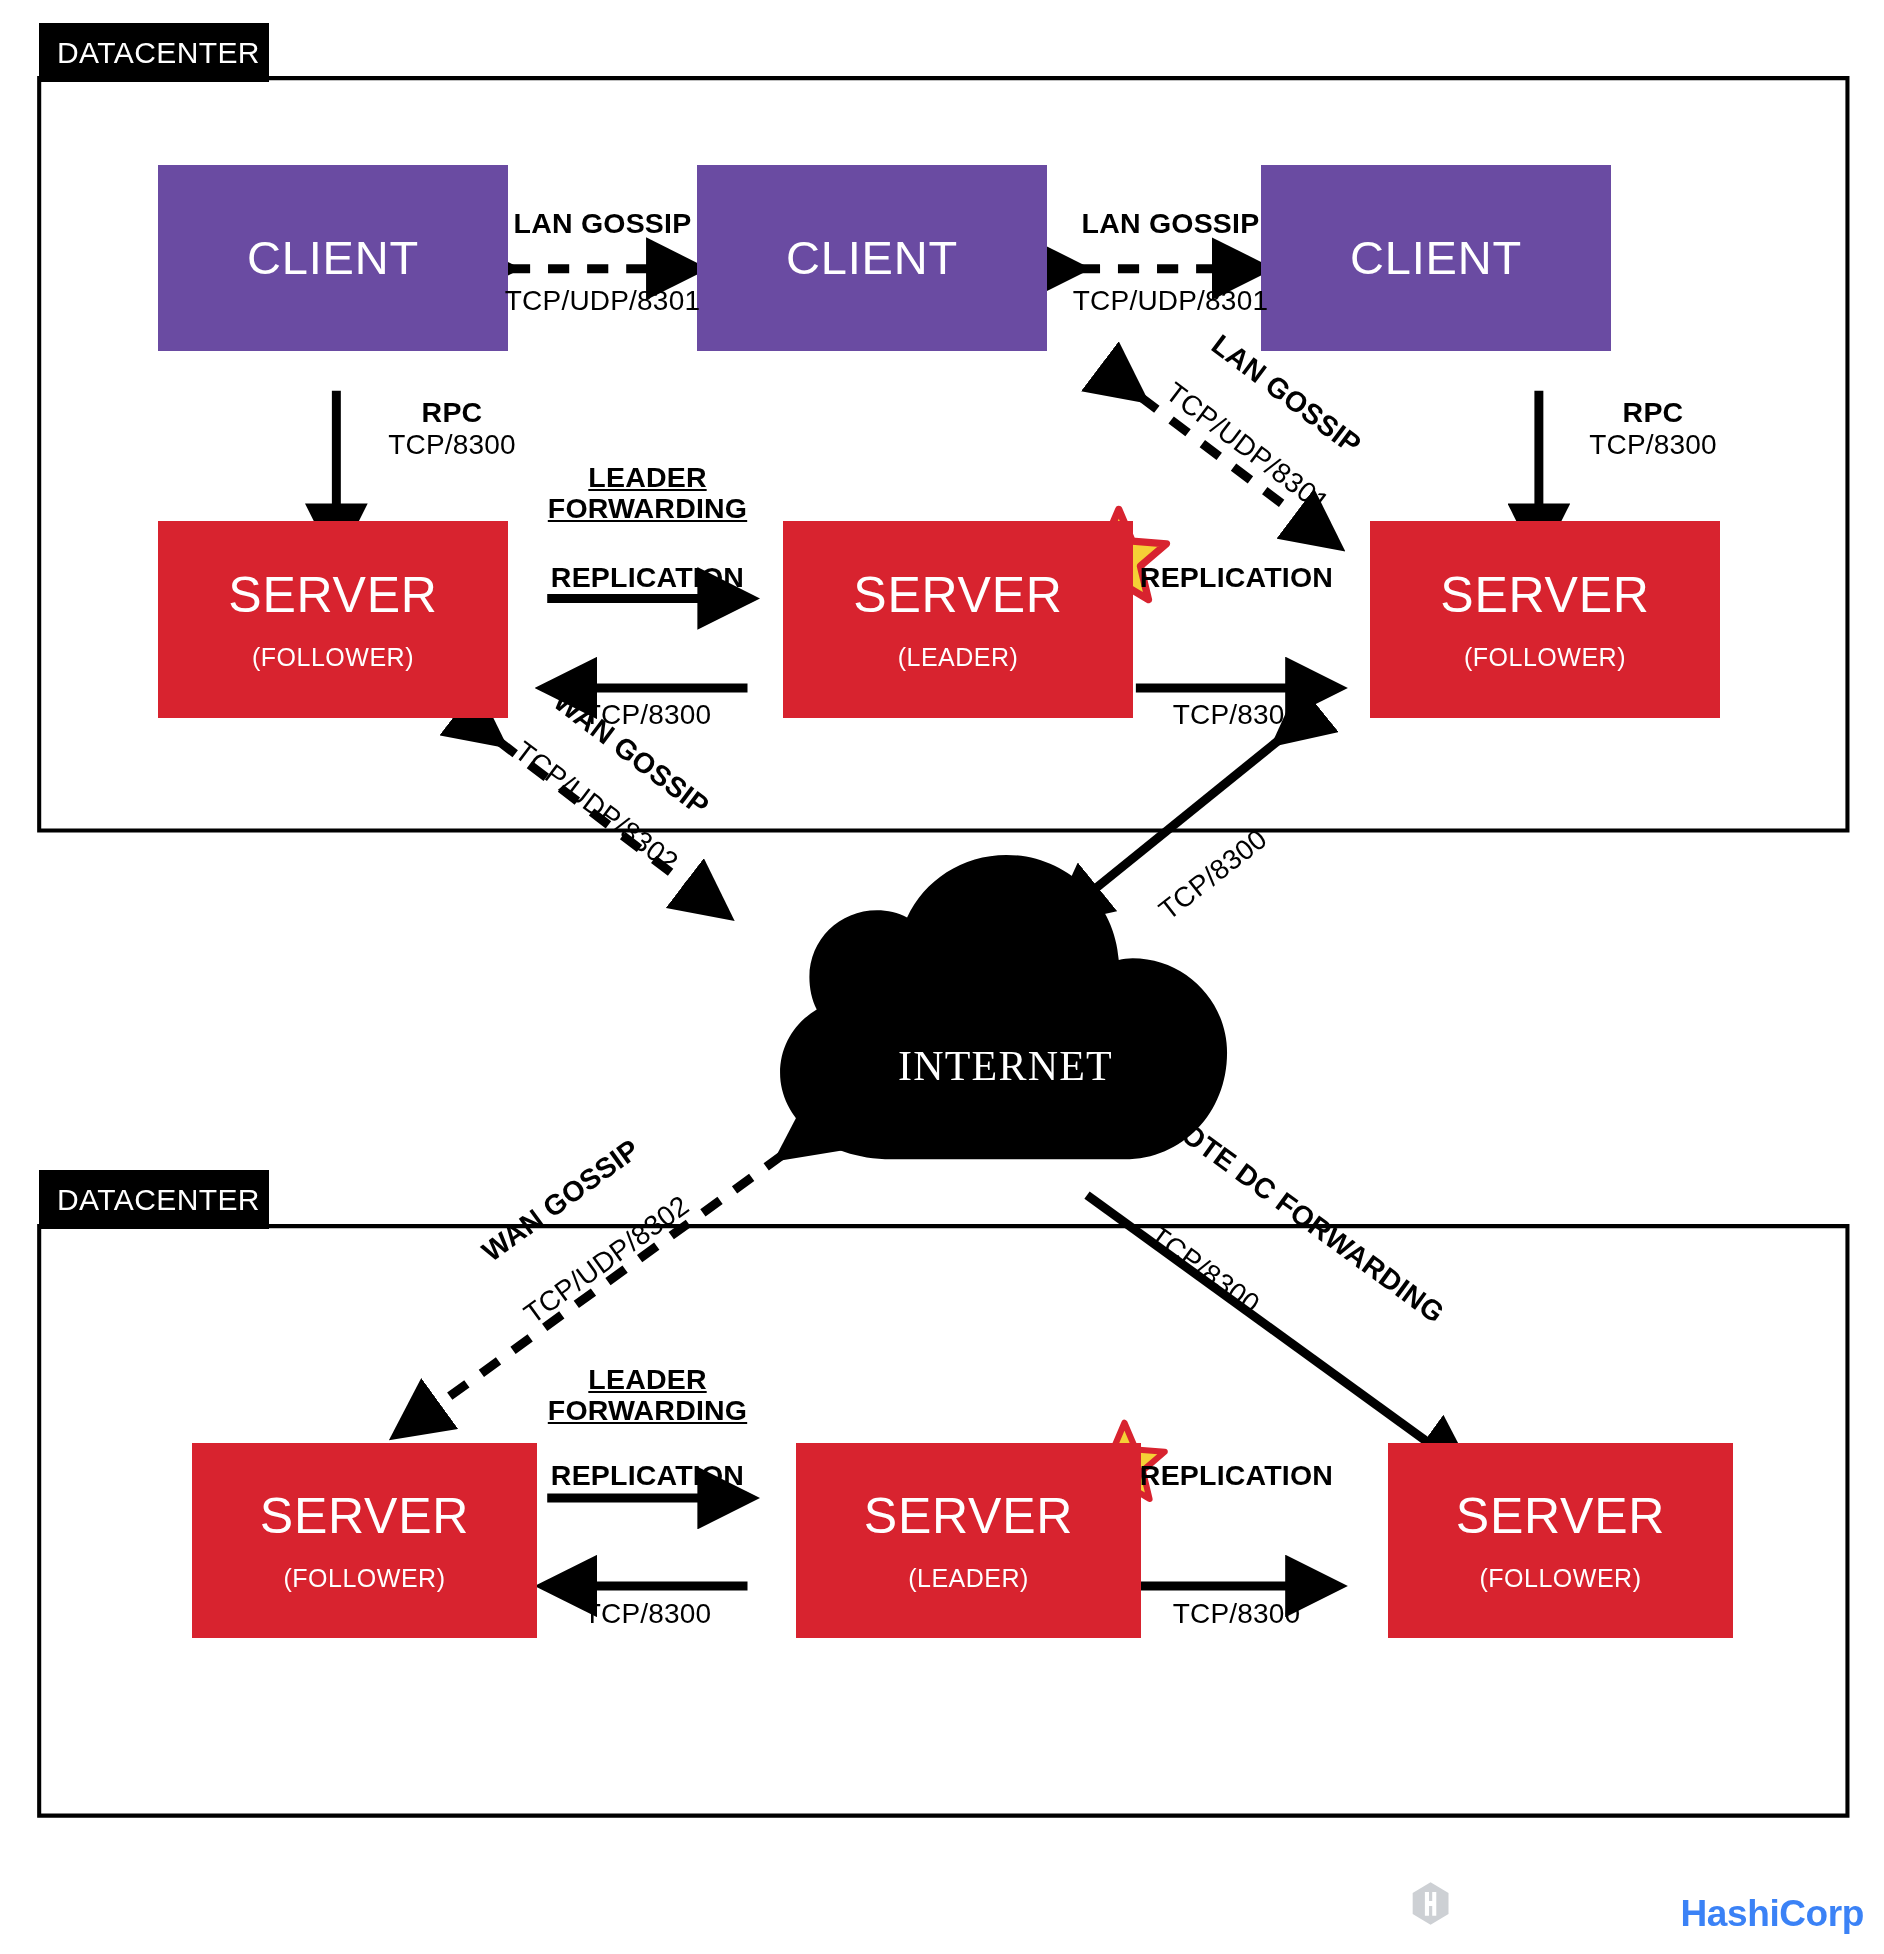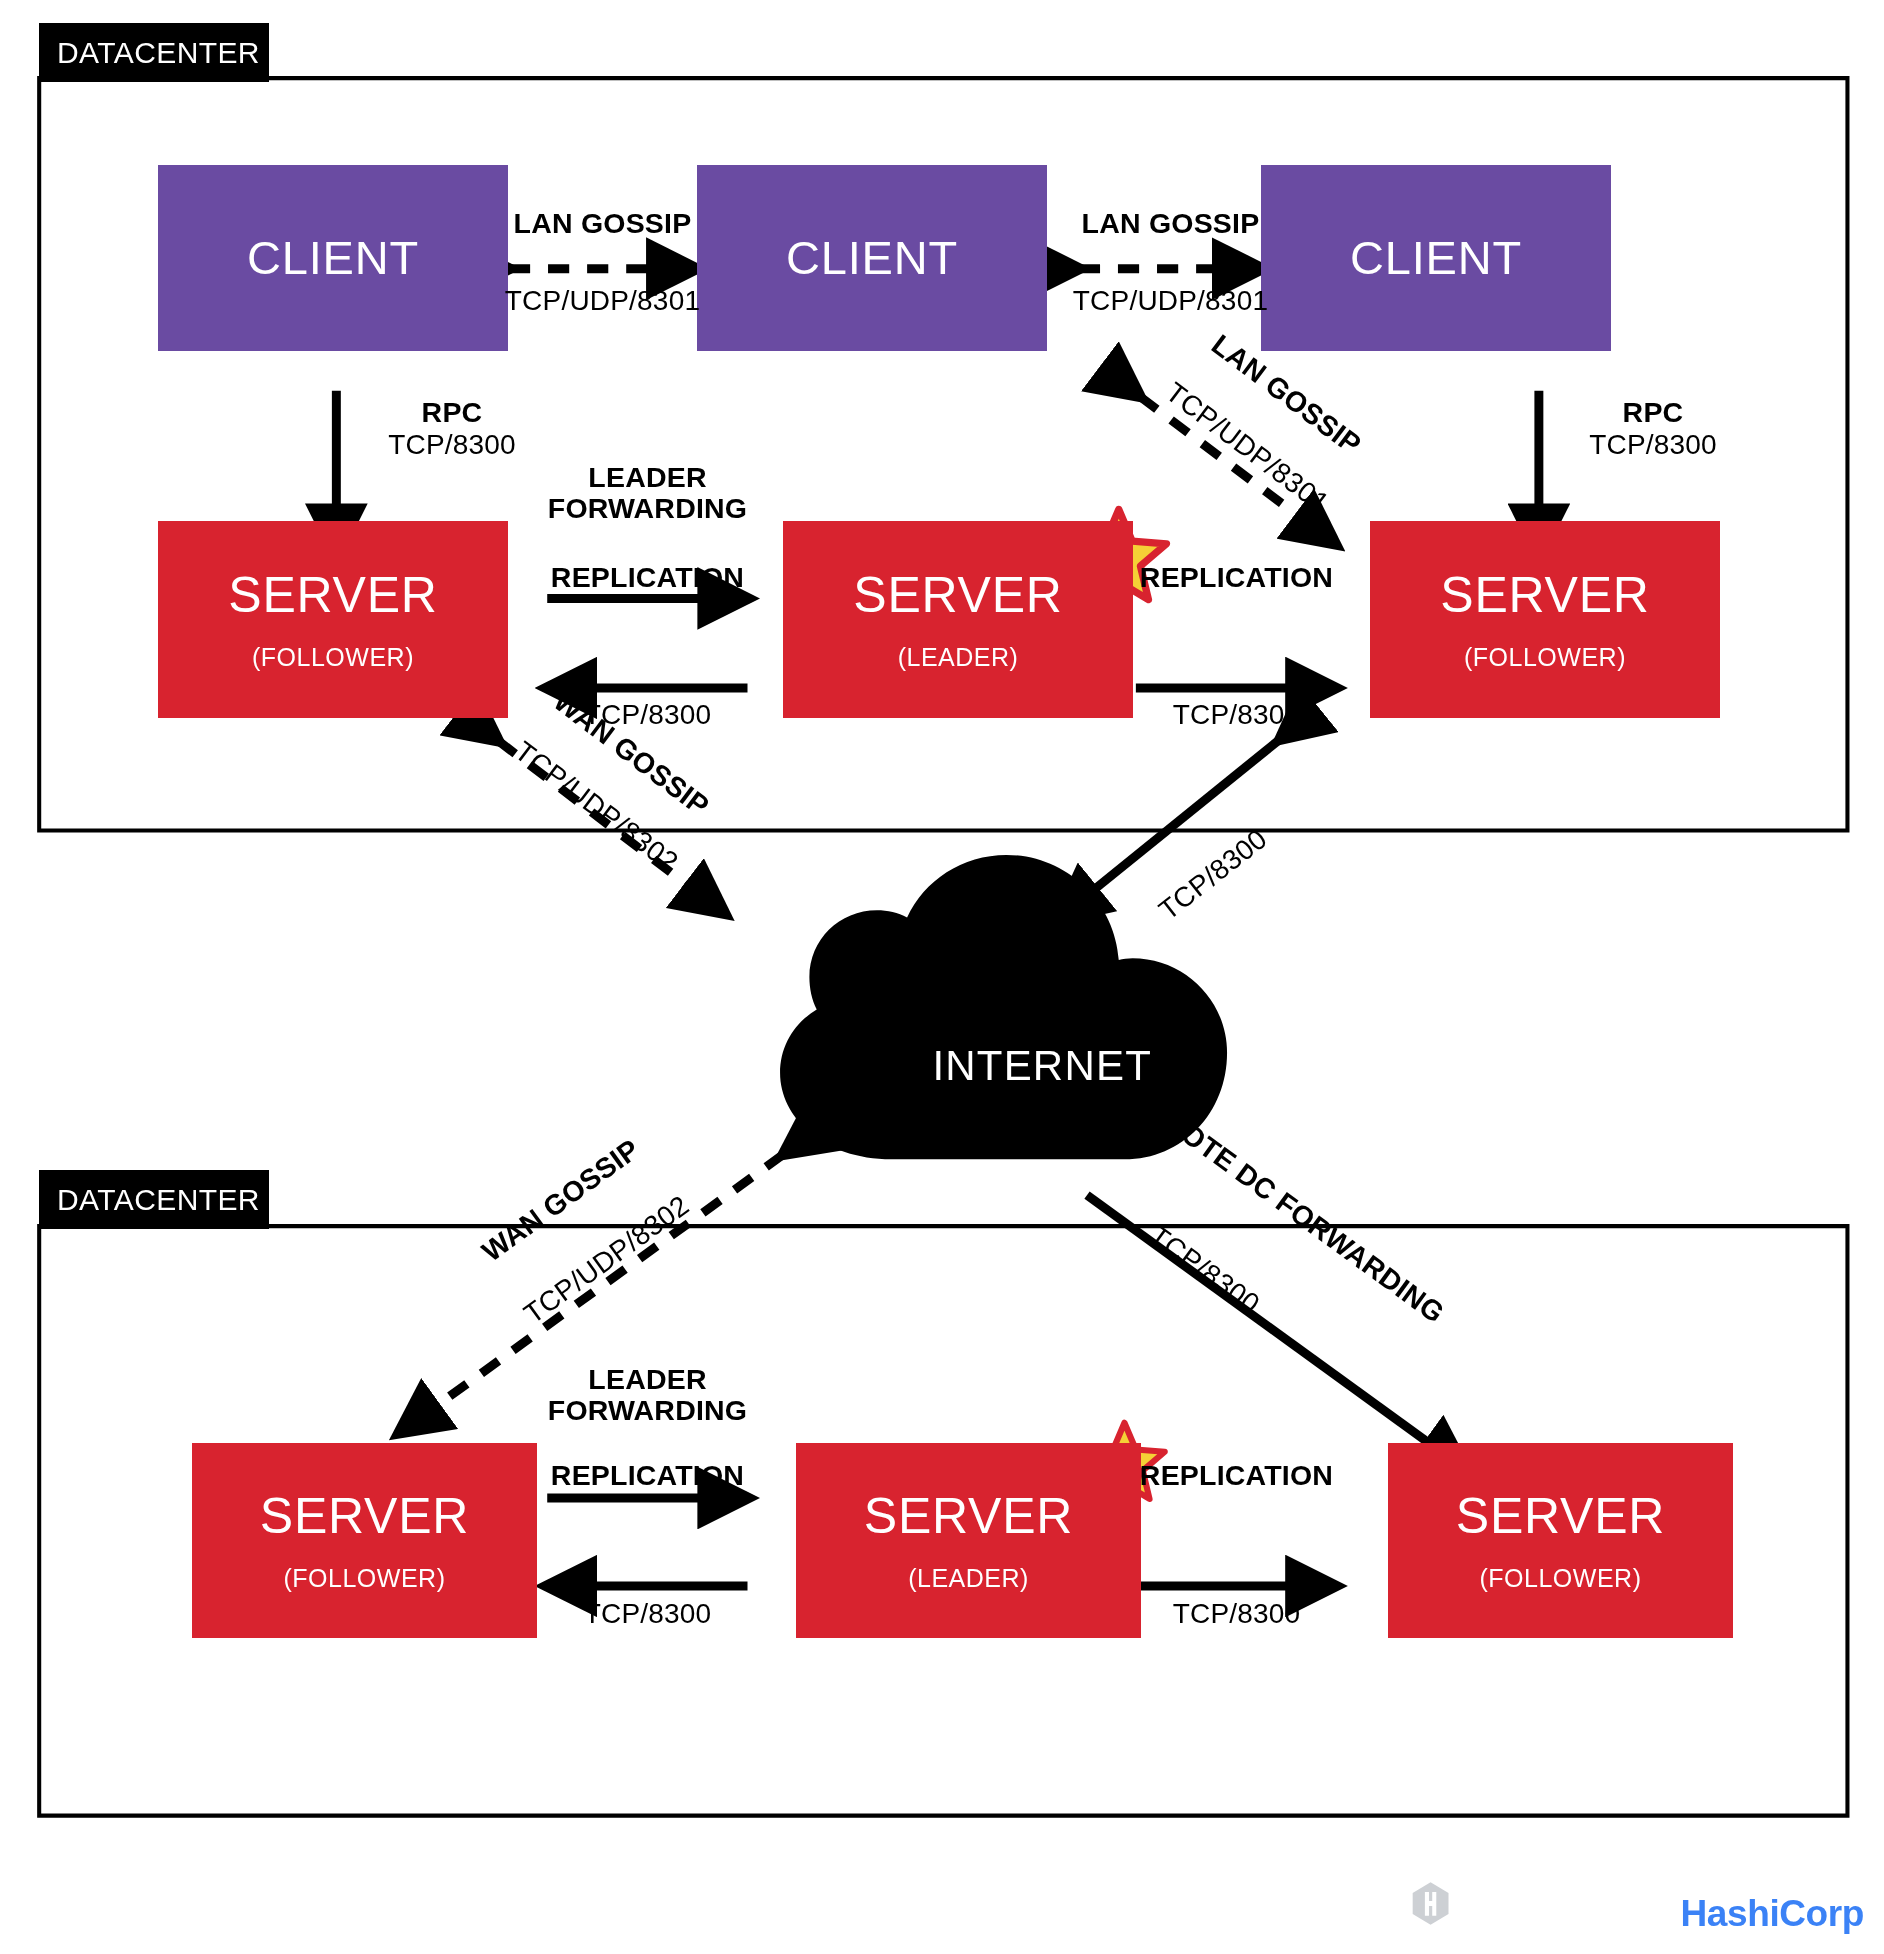--- a/index.html
+++ b/index.html
@@ -74,31 +74,32 @@
     font-size: 28.5px;
     letter-spacing: 0.2px;
     display: block;
   }
   .lbl .t2 {
     font-weight: 400;
     font-size: 28px;
     letter-spacing: 0.2px;
     display: block;
   }
-  .lbl.two-line .t1 { font-size: 28.5px; line-height: 1.1; }
+  .lbl.two-line .t1 { font-size: 28.5px; line-height: 1.1; text-decoration: underline; }
 
   .lbl.rot { transform-origin: center center; }
 
   .cloud-text {
     position: absolute;
     color: #ffffff;
     font-size: 42px;
     letter-spacing: 1.2px;
     white-space: nowrap;
-    text-align: right;
+    text-align: center;
+    font-family: Liberation Serif, serif;
   }
 
   
   #brand {
     position: absolute;
     right: 21px;
     bottom: 19.5px;
     display: flex;
     align-items: center;
     gap: 8.1px;

